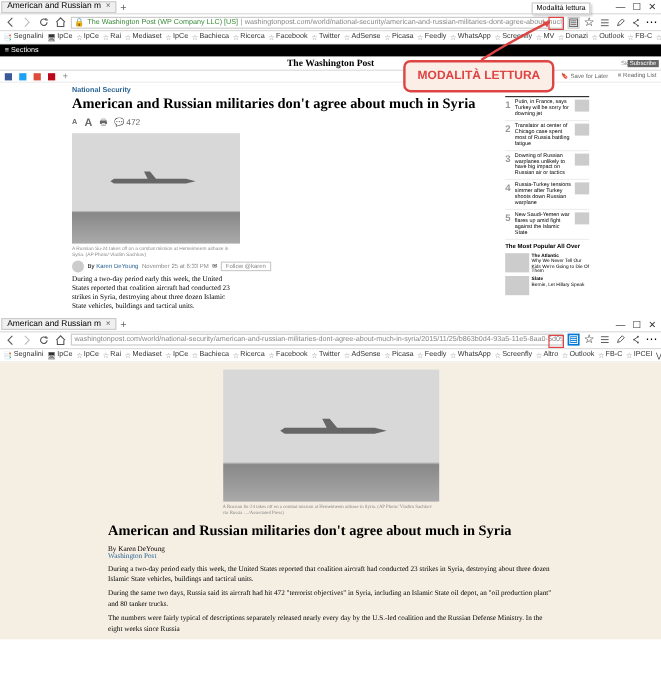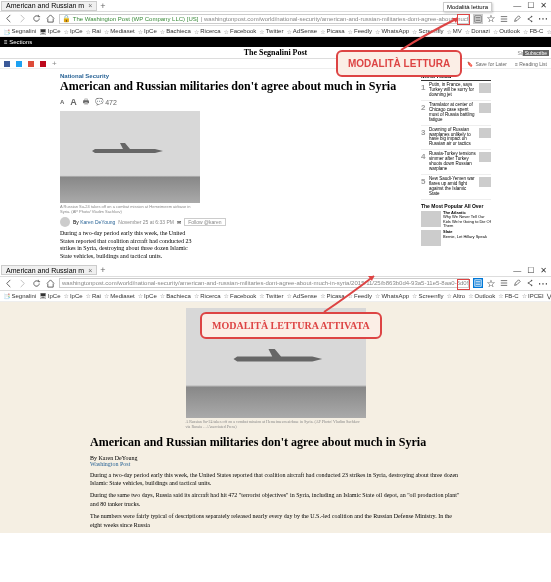--- a/index.html
+++ b/index.html
@@ -245,21 +245,21 @@
         <span class="star">☆</span>
       </div>
 
   </div>
 
   <div class="content1">
     <div class="wp-bar">
       <span class="menu">≡ <span>Sections</span></span>
     </div>
     <div class="wp-head">
-      <span class="wp-logo">The Segnalini Post</span>
+      <span class="wp-logo">The Washington Post</span>
       <span class="signin">Sign In</span>
       <span class="subscribe">Subscribe</span>
     </div>
     <div class="social-row">
       <div class="sicon fb"></div>
       <div class="sicon tw"></div>
       <div class="sicon" style="background:#dd4b39;"></div>
       <div class="sicon pin"></div>
       <div class="more">+</div>
       <div class="save-read">
@@ -505,21 +505,14 @@
         </svg>
     </div>
     <div class="cap2">A Russian Su-24 takes off on a combat mission at Hemeimeem airbase in Syria. (AP Photo/ Vladim Sachkov via Russia …/Associated Press)</div>
     <h1 class="headline2">American and Russian militaries don't agree about much in Syria</h1>
     <div class="auth2">By Karen DeYoung</div>
     <div class="src2">Washington Post</div>
     <p class="para2">During a two-day period early this week, the United States reported that coalition aircraft had conducted 23 strikes in Syria, destroying about three dozen Islamic State vehicles, buildings and tactical units.</p>
     <p class="para2">During the same two days, Russia said its aircraft had hit 472 "terrorist objectives" in Syria, including an Islamic State oil depot, an "oil production plant" and 80 tanker trucks.</p>
     <p class="para2">The numbers were fairly typical of descriptions separately released nearly every day by the U.S.-led coalition and the Russian Defense Ministry. In the eight weeks since Russia</p>
 
-    <div class="annotation" style="left:200px; top:10px;">
-      <div class="callout">MODALITÀ LETTURA ATTIVATA</div>
-      <svg style="position:absolute; left:120px; top:-40px;" width="60" height="44">
-        <path d="M4 40 Q28 24 54 4" stroke="#d44" stroke-width="2" fill="none"></path>
-        <path d="M54 4 l-6 0 l4 5 z" fill="#d44"></path>
-      </svg>
-    </div>
   </div>
 </div>
 
 </body></html>

